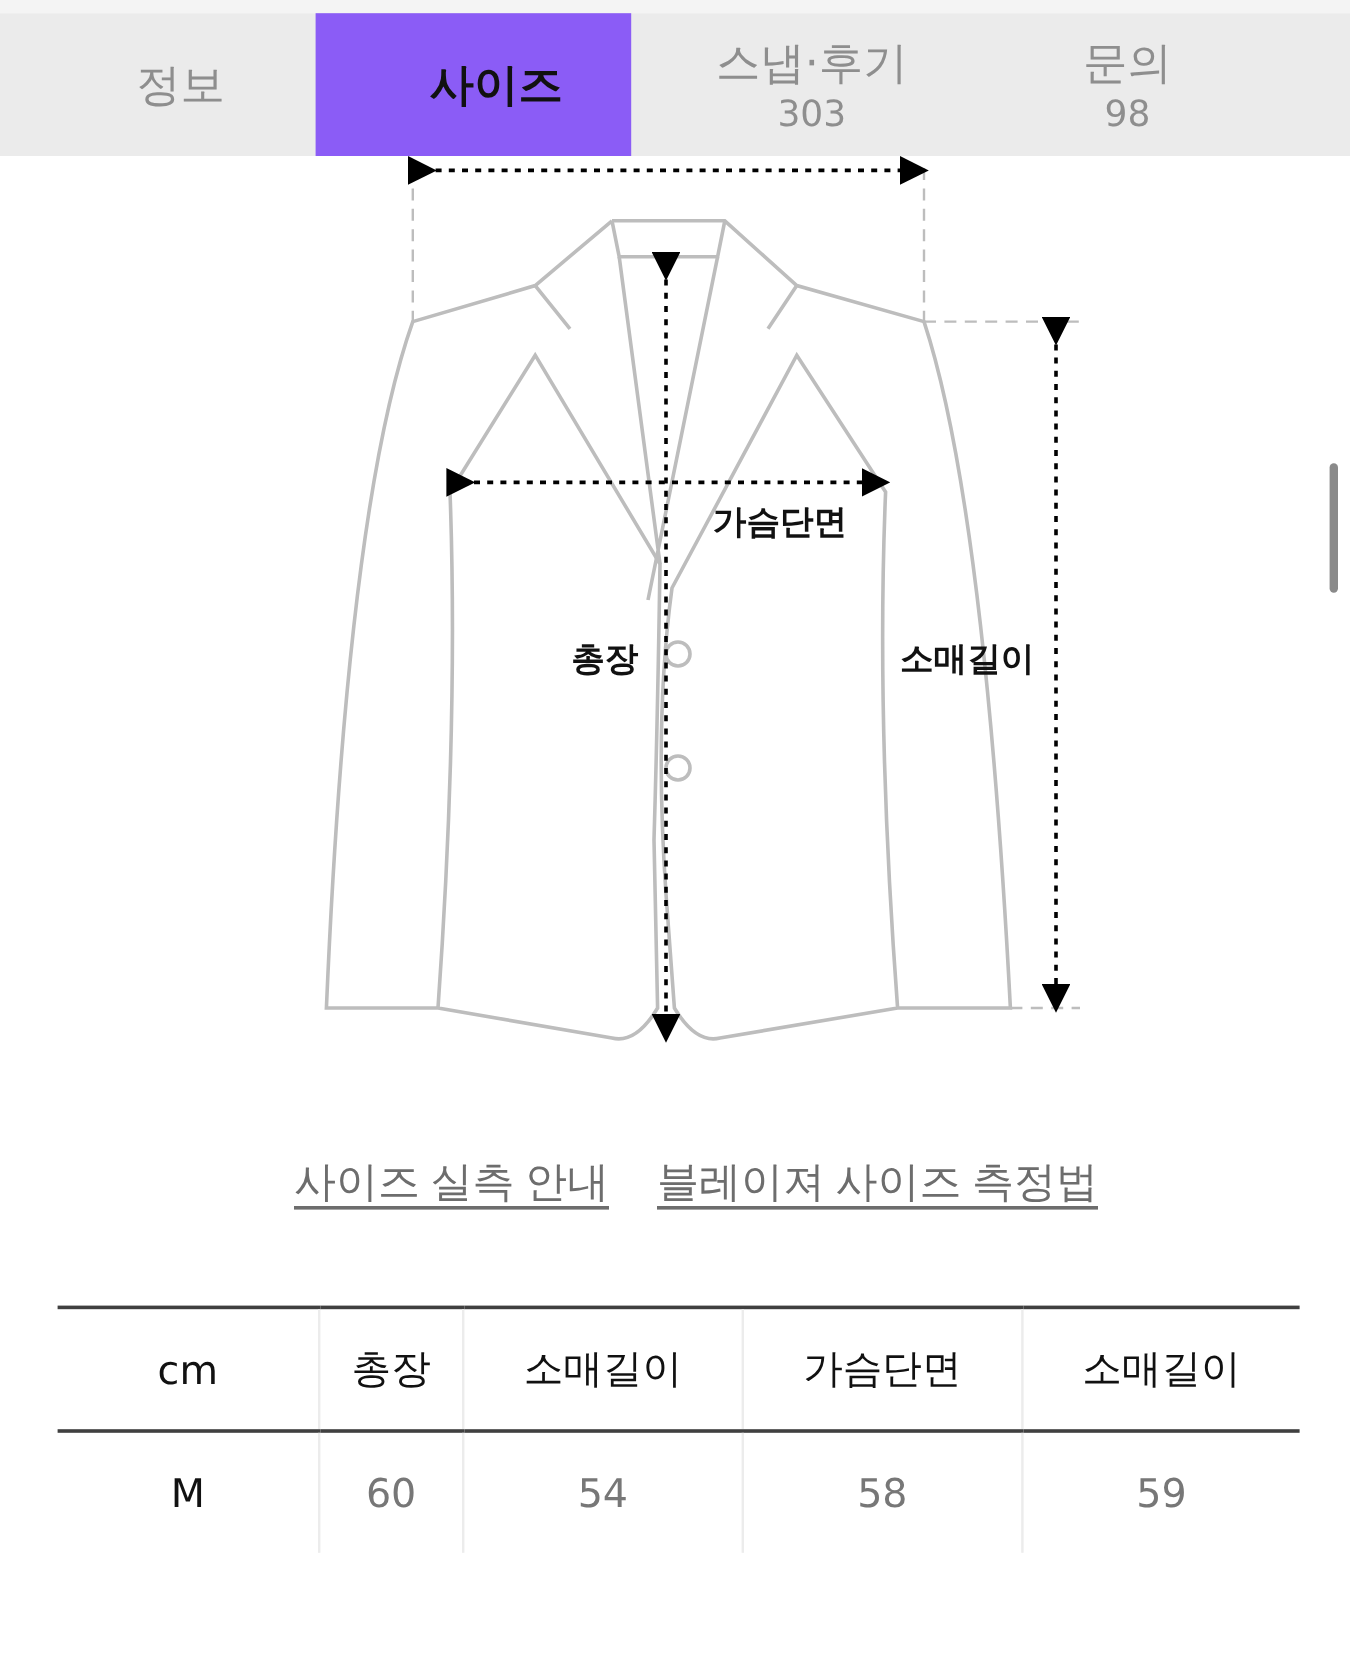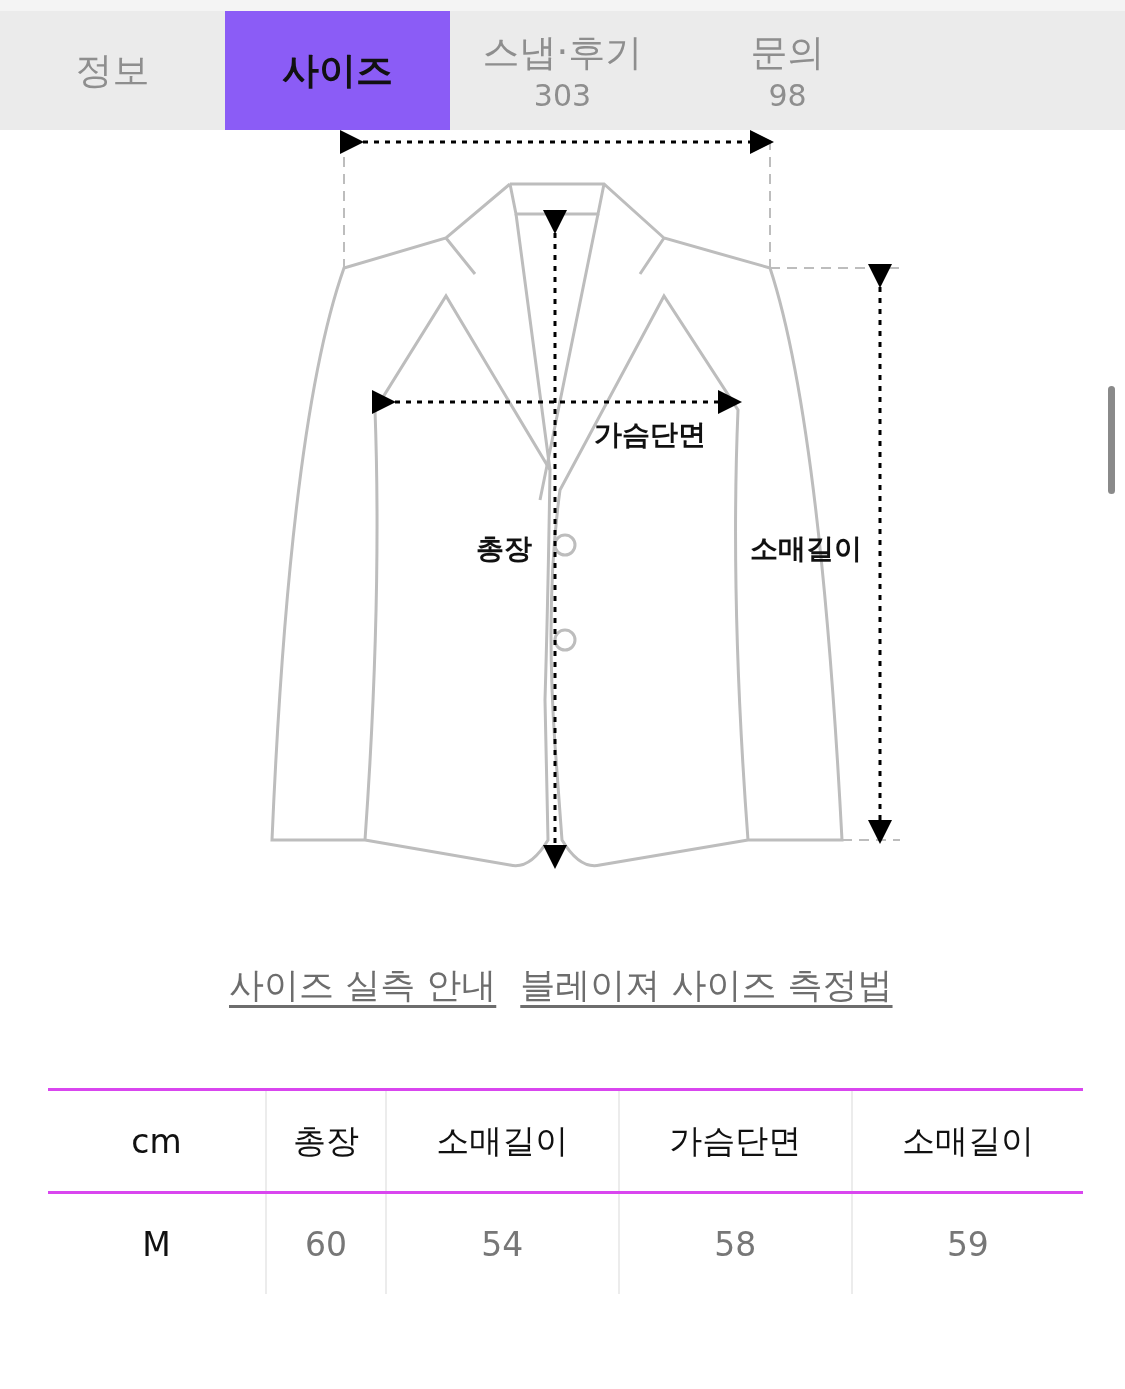--- a/index.html
+++ b/index.html
@@ -1,27 +1,27 @@
 <!DOCTYPE html>
 <html><head>
 <meta charset="utf-8">
 <style>
   html, body { margin:0; padding:0; }
   body { width:1125px; height:1389px; position:relative; overflow:hidden; background:#fff; font-family:"DejaVu Sans","Liberation Sans",sans-serif; }
   .topbar { position:absolute; left:0; top:0; width:1125px; height:11px; background:#f4f4f4; }
   .tabs { position:absolute; left:0; top:11px; width:1125px; height:119px; background:#ebebeb; display:flex; }
-  .tab { width:225px; height:119px; display:flex; flex-direction:column; align-items:center; justify-content:center; color:#8e8e8e; font-size:37px; cursor:pointer; }
+  .tab { width:225px; height:119px; display:flex; flex-direction:column; align-items:center; justify-content:center; color:#8e8e8e; font-size:37px; cursor:pointer;padding-left:38px; }
   .tab.active { background:#8b5cf6; color:#111; font-weight:bold; }
   .tab .count { font-size:30px; margin-top:0; }
   .diagram { position:absolute; left:0; top:130px; }
   .lbl { position:absolute; font-size:28px; font-weight:bold; color:#111; }
-  .links { position:absolute; top:962px; left:229px; display:flex; gap:24px; }
+  .links { position:absolute; top:962px; left:245px; display:flex; gap:40px;font-family:Liberation Serif, serif; }
   .links a { color:#6d6d6d; font-size:35px; text-decoration:underline; text-decoration-thickness:3px; text-underline-offset:8px; cursor:pointer; }
   table { position:absolute; left:48px; top:1088px; width:1035px; border-collapse:collapse; }
-  td { border-top:3px solid #d946ef; border-left:2px solid #ececec; height:98px; text-align:center; font-size:33px; color:#777; }
+  td { border-top:3px solid #404040; border-left:2px solid #ececec; height:98px; text-align:center; font-size:33px; color:#777; }
   td:first-child { border-left:none; width:215px; color:#111; }
   tr.hdr td { color:#111; }
   .scroll { position:absolute; left:1108px; top:386px; width:7px; height:108px; background:#8a8a8a; border-radius:4px; }
 </style>
 </head>
 <body>
 
 <div class="topbar"></div>
 <div class="tabs">
   <div class="tab">

